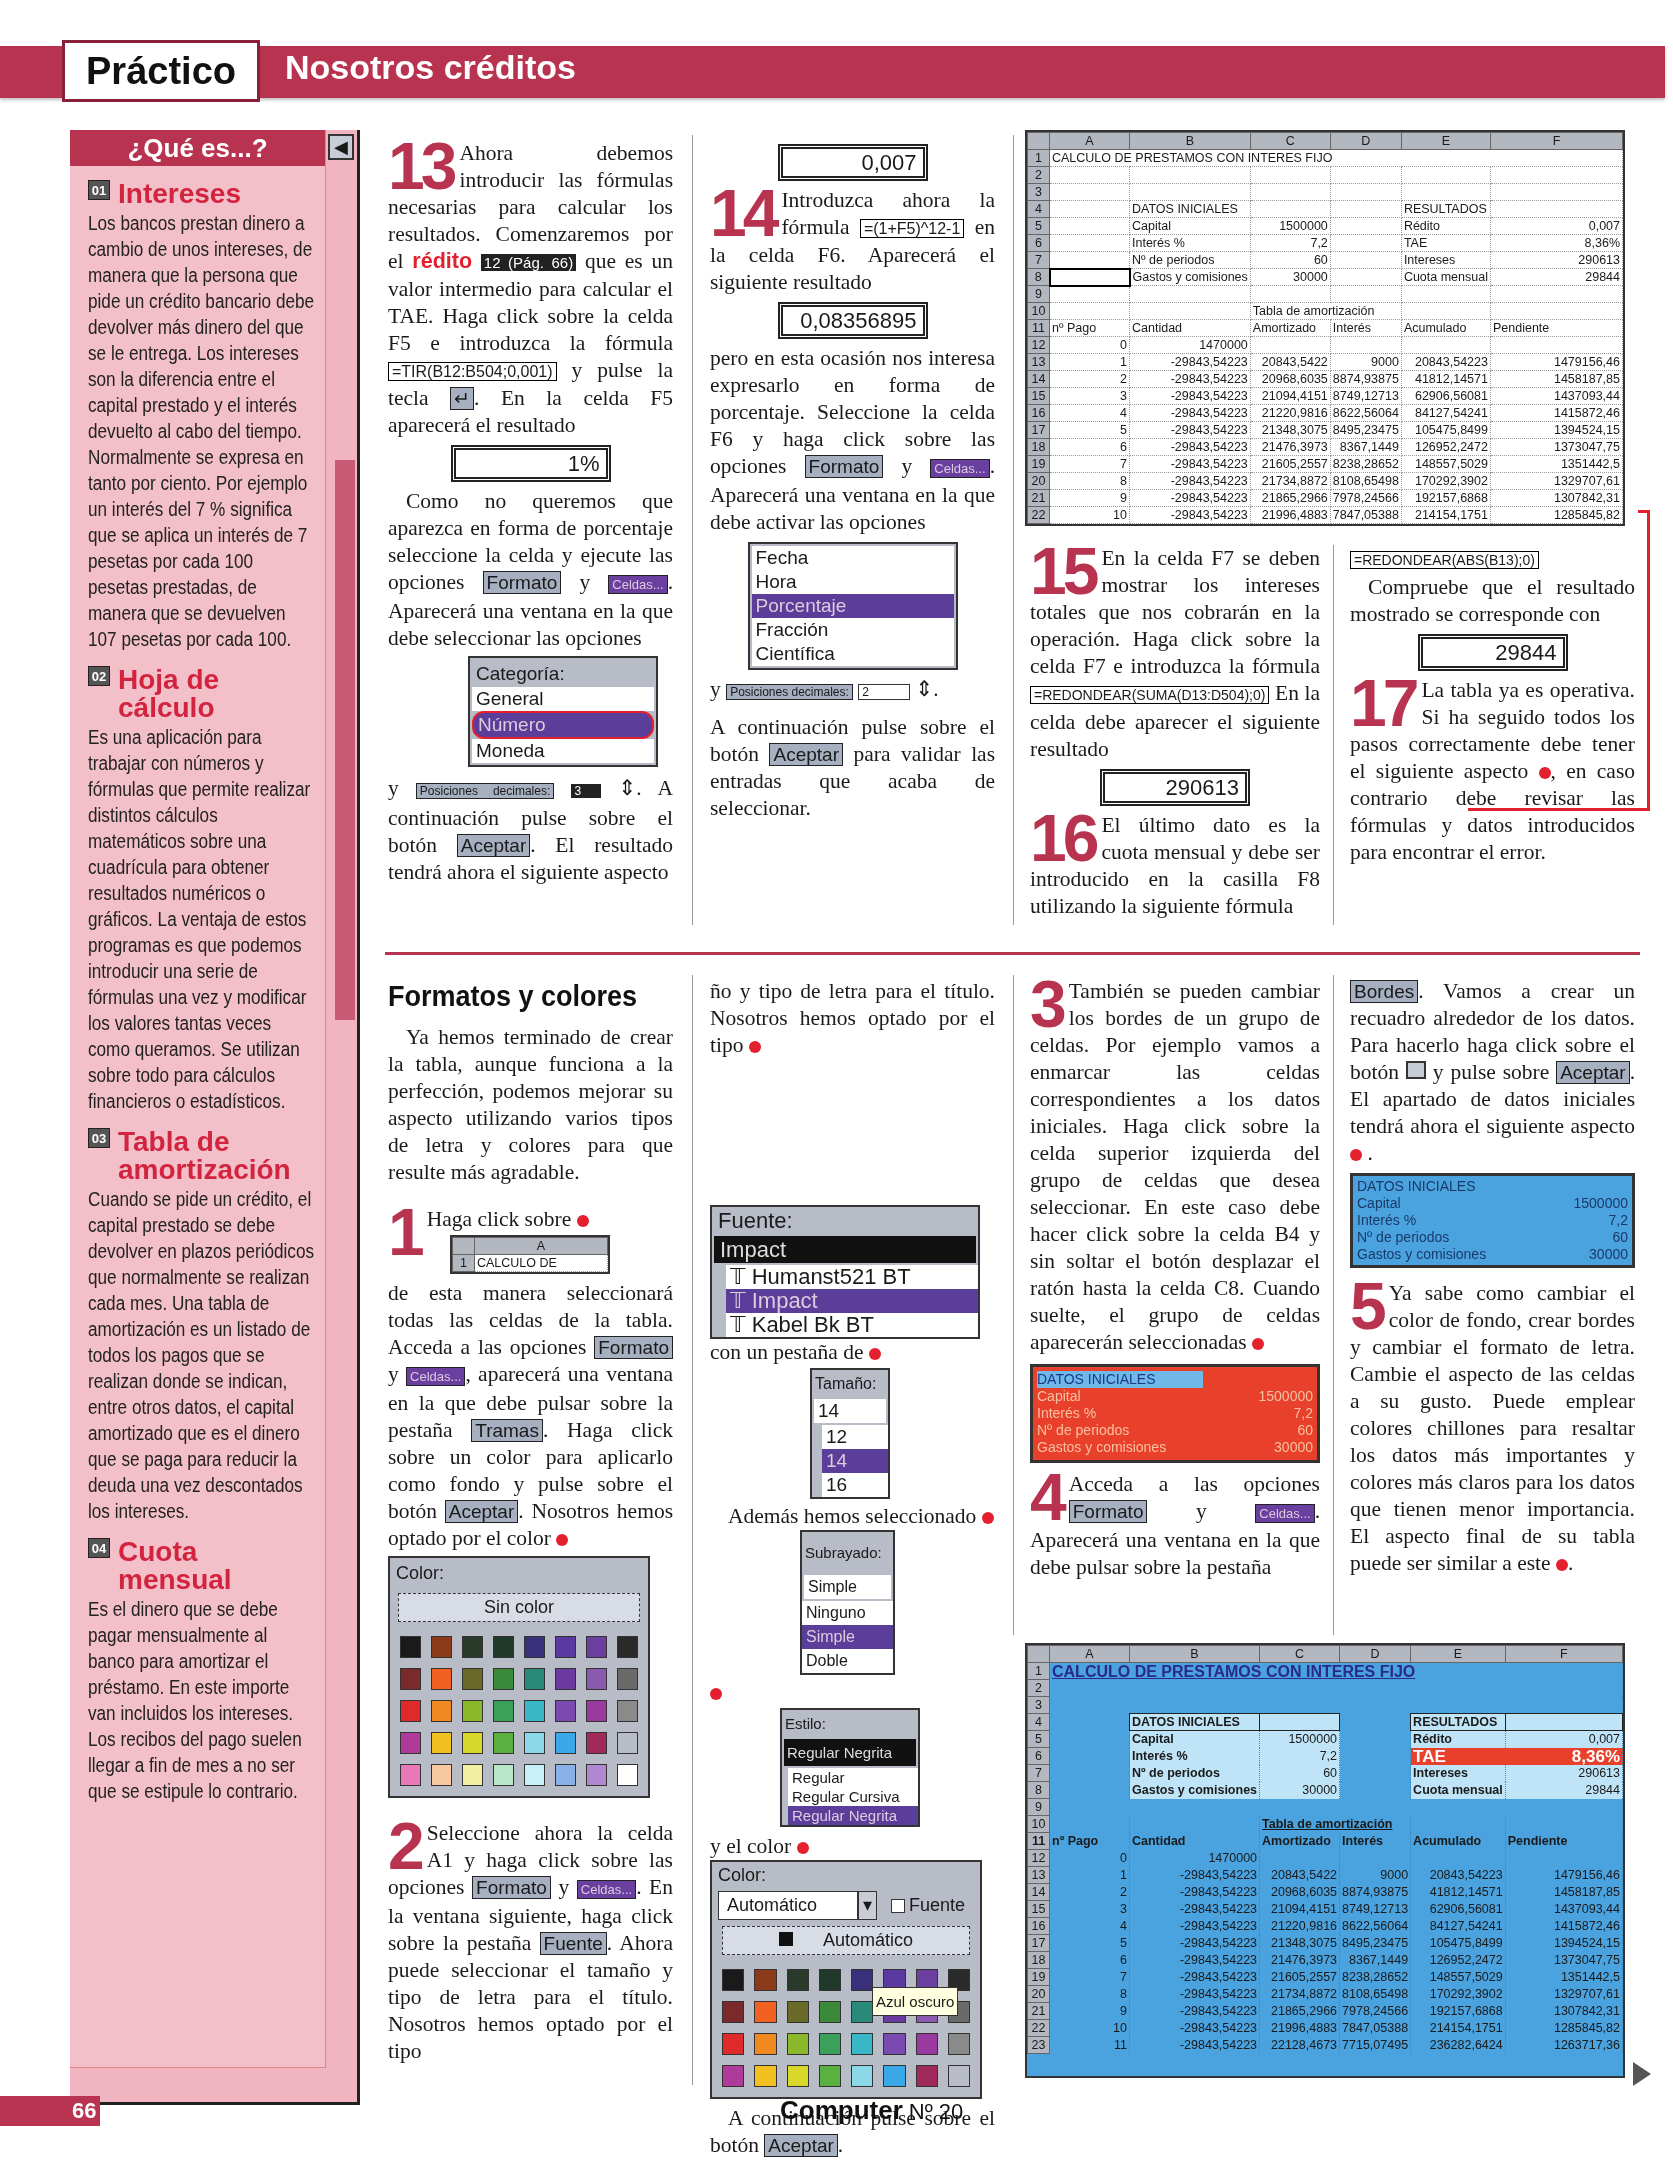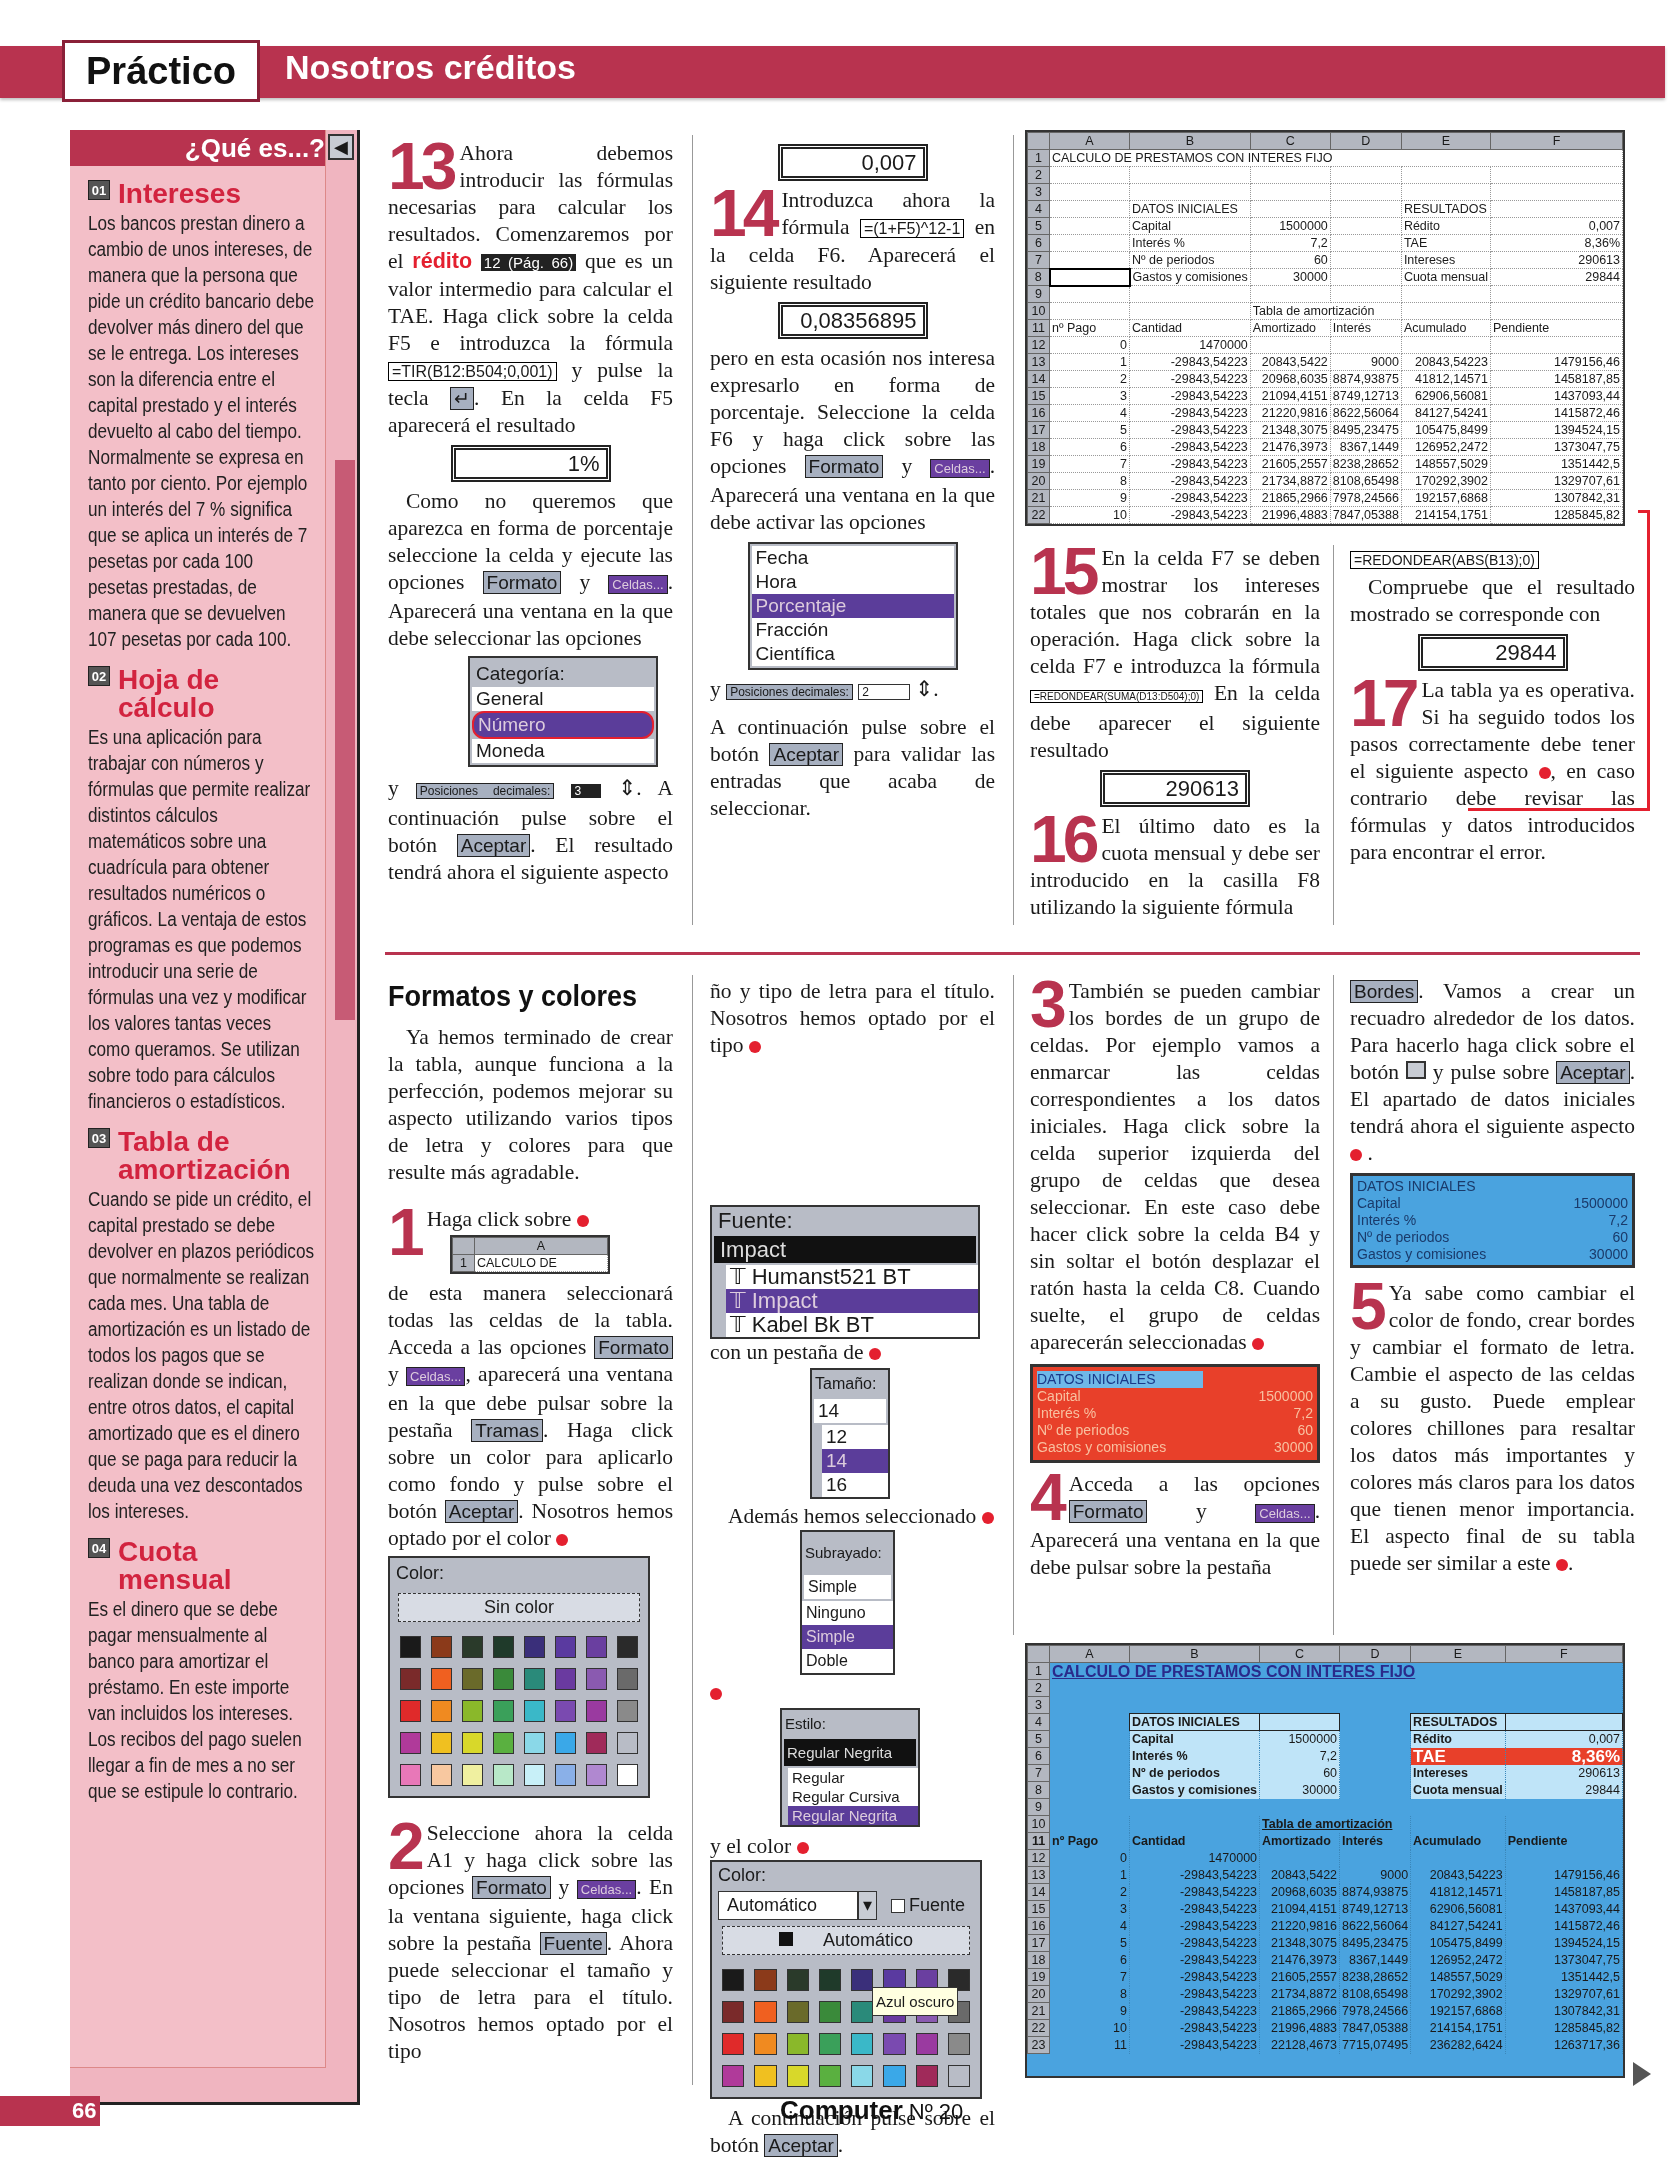--- a/index.html
+++ b/index.html
@@ -3,21 +3,21 @@
 <meta charset="utf-8">
 <style>
 *{box-sizing:border-box;margin:0;padding:0}
 body{width:1673px;height:2160px;background:#fff;position:relative;overflow:hidden;font-family:"Liberation Serif",serif;color:#1a1a1a}
 .header-bar{position:absolute;left:0;top:46px;width:1665px;height:52px;background:#b8334f;box-shadow:0 2px 3px rgba(0,0,0,.25)}
 .header-tag{position:absolute;left:62px;top:40px;width:198px;height:62px;background:#fff;border:3px solid #8a2038;display:flex;align-items:center;justify-content:center;font-family:"Liberation Sans",sans-serif;font-weight:bold;font-size:38px;color:#111}
 .header-title{position:absolute;left:285px;top:48px;font-family:"Liberation Sans",sans-serif;font-weight:bold;font-size:34px;color:#fff}
 .sidebar{position:absolute;left:70px;top:130px;width:290px;height:1975px;background:#f0b5c0;border-right:3px solid #222;border-bottom:3px solid #222}
 .sidebar-inner{position:absolute;left:0;top:0;width:256px;height:1938px;background:#f3bfc8;border-right:1px solid #d88;border-bottom:1px solid #d88}
 .sb-strip{position:absolute;left:265px;top:330px;width:20px;height:560px;background:#c75b75}
-.sb-head{height:36px;background:#b8334f;color:#fff;font-family:"Liberation Sans",sans-serif;font-weight:bold;font-size:26px;text-align:right;line-height:36px}
+.sb-head{height:36px;background:#b8334f;color:#fff;font-family:"Liberation Sans",sans-serif;font-weight:bold;font-size:26px;text-align:center;line-height:36px}
 .sb-arrow{position:absolute;left:258px;top:4px;width:26px;height:26px;background:#c8ccd4;border:2px solid #333;font-size:18px;line-height:22px;text-align:center}
 .sb-sec{padding:0 14px 0 18px}
 .sb-title{font-family:"Liberation Sans",sans-serif;font-weight:bold;font-size:28px;color:#d2233f;line-height:28px;margin-top:14px;display:flex}
 .sb-num{display:inline-block;background:#555;color:#fff;font-size:13px;width:22px;height:20px;line-height:20px;text-align:center;margin-right:8px;border:1px solid #222;flex-shrink:0}
 .sb-text{font-family:"Liberation Sans",sans-serif;font-size:19.5px;line-height:26px;color:#222;margin-top:2px;transform:scaleX(.88);transform-origin:left;width:260px}
 .page-num{position:absolute;left:0;top:2096px;width:100px;height:30px;background:#b8334f;color:#fff;font-family:"Liberation Sans",sans-serif;font-weight:bold;font-size:22px;line-height:30px;padding-left:72px}
 .col{position:absolute;font-size:21.5px;line-height:27px;text-align:justify;hyphens:manual}
 .vrule{position:absolute;width:1px;background:#999}
 .step-num{float:left;font-family:"Liberation Sans",sans-serif;font-weight:bold;font-size:66px;line-height:52px;color:#b8334f;margin-right:6px;letter-spacing:-4px}
 .hl-red{color:#e4202f;font-family:"Liberation Sans",sans-serif;font-weight:bold}
@@ -353,21 +353,21 @@
         </tr>
   </tbody>
     </table>
 </div>
 <div class="conn" style="left:1638px;top:510px;width:12px;height:300px;border-top-width:3px;border-right-width:3px"></div>
 <div class="conn" style="left:1468px;top:808px;width:182px;height:20px;border-top-width:3px"></div>
 
 <div class="col" style="left:1030px;top:545px;width:290px">
   <span class="step-num">15</span>
   <span>En la celda F7 se deben mostrar los intereses totales que nos cobrarán en la operación. Haga click sobre la celda F7 e introduzca la fórmula</span>
-  <span class="formula" style="font-size:10px">=REDONDEAR(SUMA(D13:D504);0)</span>
+  <span class="formula" style="font-size:14px">=REDONDEAR(SUMA(D13:D504);0)</span>
   <span>En la celda debe aparecer el siguiente resultado</span>
   <span class="cell-box" style="width:150px">290613</span>
   <span class="step-num">16</span>
   <span>El último dato es la cuota mensual y debe ser introducido en la casilla F8 utilizando la siguiente fórmula</span>
 </div>
 <div class="vrule" style="left:1333px;top:545px;height:380px"></div>
 
 <div class="col" style="left:1350px;top:545px;width:285px">
   <span class="formula" style="font-size:14px">=REDONDEAR(ABS(B13);0)</span>
   <span style="padding-left:18px">Compruebe que el resultado mostrado se corresponde con</span>

